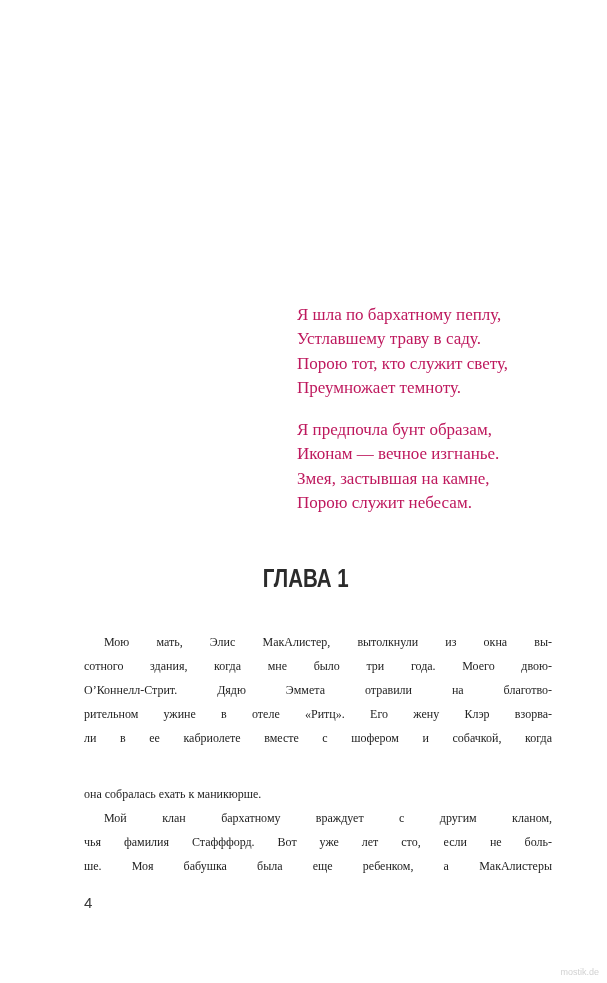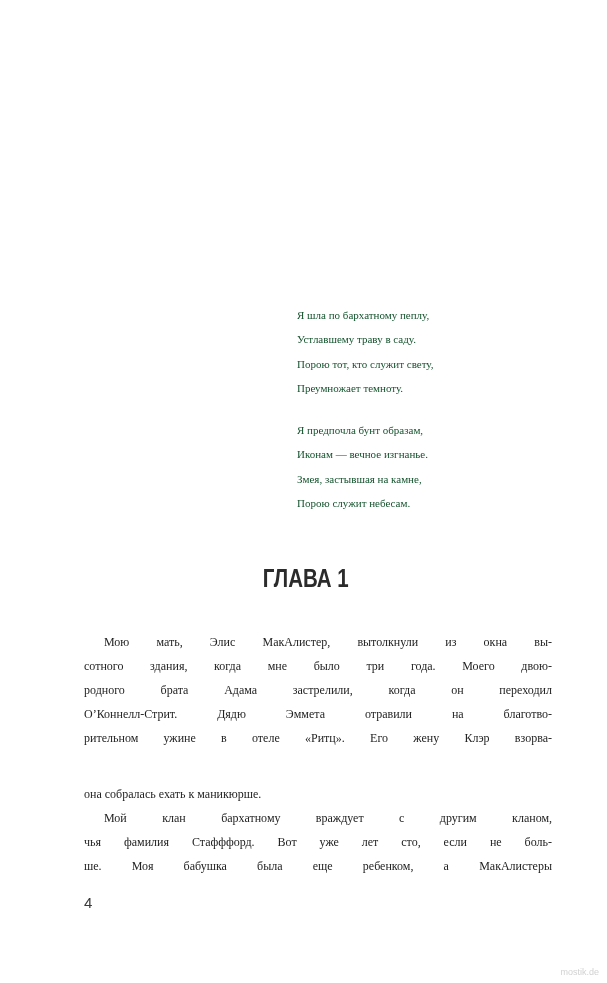--- a/index.html
+++ b/index.html
@@ -20,23 +20,23 @@
       left: 0; top: 0;
       width: 607px; height: 983px;
       background: #ffffff;
     }
     .epigraph {
       position: absolute;
       left: 297px;
       top: 303px;
       width: 280px;
       font-family: "Liberation Serif", serif;
-      font-size: 11px;
+      font-size: 17px;
       line-height: 24.3px;
-      color: #14532d;
+      color: #be185d;
     }
     .stanza {
       margin: 0 0 18px 0;
     }
     .stanza .line {
       display: block;
       white-space: nowrap;
     }
     .chapter-title {
       position: absolute;
@@ -112,23 +112,23 @@
       <span class="line">Змея, застывшая на камне,</span>
       <span class="line">Порою служит небесам.</span>
     </div>
   </div>
 
   <div class="chapter-title">ГЛАВА 1</div>
 
   <div class="body-text">
     <span class="line indent">Мою мать, Элис МакАлистер, вытолкнули из окна вы-</span>
     <span class="line">сотного здания, когда мне было три года. Моего двою-</span>
-    <span class="line">родного брата Адама застрелили, когда он переходил</span>
     <span class="line">О’Коннелл-Стрит. Дядю Эммета отравили на благотво-</span>
     <span class="line">рительном ужине в отеле «Ритц». Его жену Клэр взорва-</span>
+    <span class="line">ли в ее кабриолете вместе с шофером и собачкой, когда</span>
     <span class="line last">она собралась ехать к маникюрше.</span>
     <span class="line indent">Мой клан бархатному враждует с другим кланом,</span>
     <span class="line">чья фамилия Стафффорд. Вот уже лет сто, если не боль-</span>
     <span class="line">ше. Моя бабушка была еще ребенком, а МакАлистеры</span>
   </div>
 
   <div class="page-number">4</div>
 
   <div class="watermark">mostik.de</div>
 </div>

